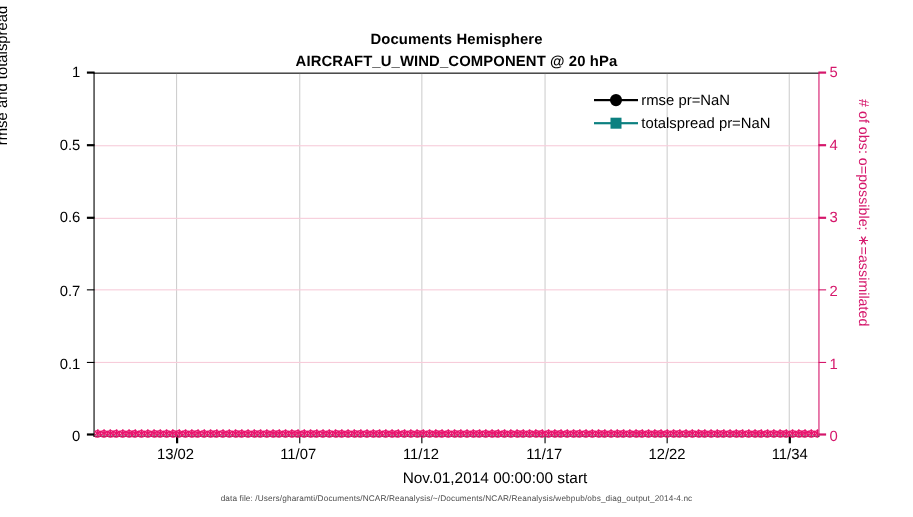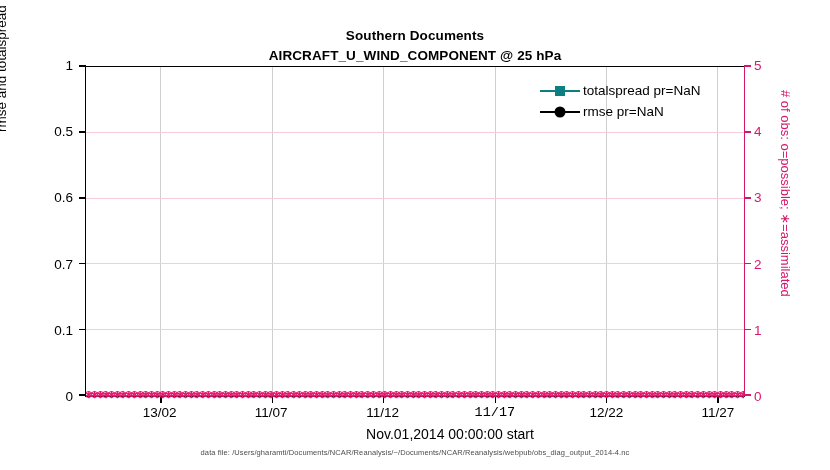--- a/index.html
+++ b/index.html
@@ -97,22 +97,22 @@
     position:absolute;left:0;top:448px;width:830px;text-align:center;
     font-size:7.5px;color:#4d4d4d;letter-spacing:.1px;
   }
 </style>
 </head>
 <body>
 
 <div id="root">
 
   <div class="title-block">
-    <div>Southern Documents</div>
-    <div class="title-line2">AIRCRAFT_U_WIND_COMPONENT @ 25 hPa</div>
+    <div>Documents Hemisphere</div>
+    <div class="title-line2">AIRCRAFT_U_WIND_COMPONENT @ 20 hPa</div>
   </div>
 
   <div id="plot">
     <div id="gridwrap">
         <div class="vgrid" style="left: 11.3%;"></div>
         <div class="vgrid" style="left: 28.2%;"></div>
         <div class="vgrid" style="left: 45.1%;"></div>
         <div class="vgrid" style="left: 62.1%;"></div>
         <div class="vgrid" style="left: 79%;"></div>
         <div class="vgrid" style="left: 95.9%;"></div>
@@ -390,41 +390,41 @@
       <div class="ylab-r" style="left: 754px; top: 323.8px;">1</div>
       <div class="ylab-r" style="left: 754px; top: 257.6px;">2</div>
       <div class="ylab-r" style="left: 754px; top: 191.4px;">3</div>
       <div class="ylab-r" style="left: 754px; top: 125.2px;">4</div>
       <div class="ylab-r" style="left: 754px; top: 59px;">5</div>
     </div>
   <div id="xlabels">
       <div class="xlab" style="left: 124.58px; top: 406px;">13/02</div>
       <div class="xlab" style="left: 236.12px; top: 406px;">11/07</div>
       <div class="xlab" style="left: 347.66px; top: 406px;">11/12</div>
-      <div class="xlab" style="left: 459.86px; top: 406px; font-family: Liberation Mono, monospace;">11/17</div>
+      <div class="xlab" style="left: 459.86px; top: 406px;">11/17</div>
       <div class="xlab" style="left: 571.4px; top: 406px;">12/22</div>
-      <div class="xlab" style="left: 682.94px; top: 406px;">11/27</div>
+      <div class="xlab" style="left: 682.94px; top: 406px;">11/34</div>
     </div>
 
   <div id="ylabel-left">rmse and totalspread</div>
   <div id="ylabel-right"># of obs: o=possible; ∗=assimilated</div>
   <div id="xlabel"><span>Nov.01,2014 00:00:00 start</span></div>
 
   <div id="legend">
+      <div class="lg-row">
+        <div class="lg-sym">
+          <div class="lg-line" style="background: rgb(0, 0, 0);"></div>
+          <div class="lg-mk circle" style="background: rgb(0, 0, 0);"></div>
+        </div>
+        <div class="lg-text">rmse pr=NaN</div>
+      </div>
       <div class="lg-row">
         <div class="lg-sym">
           <div class="lg-line" style="background: rgb(12, 128, 128);"></div>
           <div class="lg-mk square" style="background: rgb(12, 128, 128);"></div>
         </div>
         <div class="lg-text">totalspread pr=NaN</div>
       </div>
-      <div class="lg-row">
-        <div class="lg-sym">
-          <div class="lg-line" style="background: rgb(0, 0, 0);"></div>
-          <div class="lg-mk circle" style="background: rgb(0, 0, 0);"></div>
-        </div>
-        <div class="lg-text">rmse pr=NaN</div>
-      </div>
     </div>
 
   <div id="footer">data file: /Users/gharamti/Documents/NCAR/Reanalysis/~/Documents/NCAR/Reanalysis/webpub/obs_diag_output_2014-4.nc</div>
 
 </div>
 
 </body></html>

